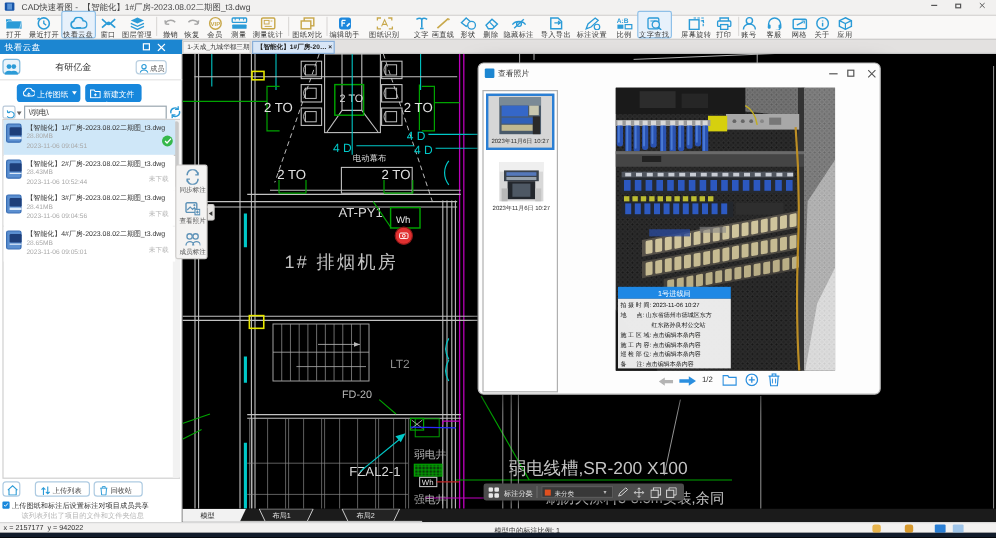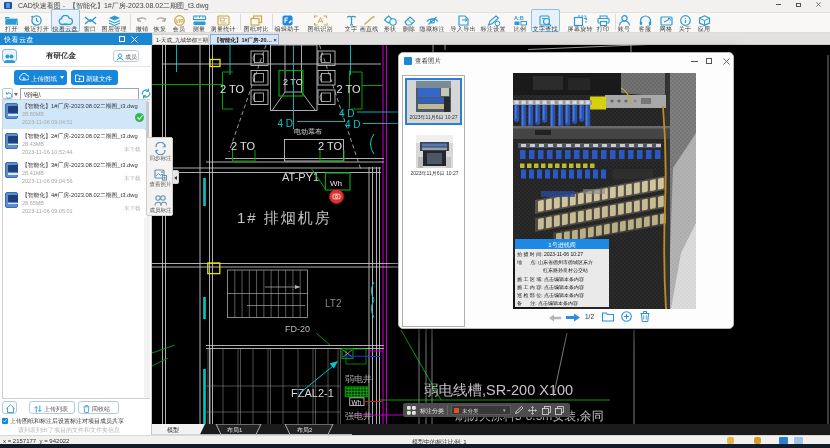--- a/index.html
+++ b/index.html
@@ -186,21 +186,21 @@
       <span class="abs" style="left:119px;top:2.5px;width:6px;height:6px;border:1px solid #fff"></span>
       <svg class="abs" style="left:131px;top:3px" width="7" height="7" viewBox="0 0 7 7">
         <path d="M0.5 0.5 L6.5 6.5 M6.5 0.5 L0.5 6.5" stroke="#fff" stroke-width="1"></path>
       </svg>
     </div>
 <div class="abs" style="left:2px;top:16px;width:15px;height:13px;border:1px solid #7db8dd;border-radius:3px;background:#eaf4fb;text-align:center"><svg width="13" height="11" viewBox="0 0 13 11">
         <circle cx="4.5" cy="3.5" r="2" fill="#2b9bd7"></circle>
         <circle cx="8.5" cy="3.5" r="2" fill="#2b9bd7"></circle>
         <path d="M1 10 a3.5 3 0 0 1 7 0 Z M5 10 a3.5 3 0 0 1 7 0 Z" fill="#2b9bd7"></path>
       </svg></div>
-<div class="abs" style="left:46px;top:18px;font-size:7.5px;color:#333;font-weight:bold">有研亿金</div>
+<div class="abs" style="left:46px;top:18px;font-size:7.5px;color:#333;font-weight:normal">有研亿金</div>
 <div class="abs" style="left:113px;top:16.5px;width:26px;height:12px;border:1px solid #b9cfe0;border-radius:3px">
       <svg class="abs" style="left:2px;top:2px" width="8" height="8" viewBox="0 0 8 8">
         <circle cx="4" cy="2.6" r="1.8" fill="none" stroke="#2b9bd7" stroke-width="0.9"></circle>
         <path d="M0.8 7.6 a3.3 3 0 0 1 6.4 0" fill="none" stroke="#2b9bd7" stroke-width="0.9"></path>
       </svg>
       <span class="abs" style="left:11px;top:2.5px;font-size:6px;color:#555">成员</span>
     </div>
 <div class="abs" style="left:0;top:33px;width:152px;height:1px;background:#e4e4e4"></div>
 <div class="abs" style="left:14px;top:37px;width:53px;height:15px;background:#1787dc;border-radius:3px">
       <svg class="abs" style="left:5px;top:3px" width="10" height="8" viewBox="0 0 10 8">

